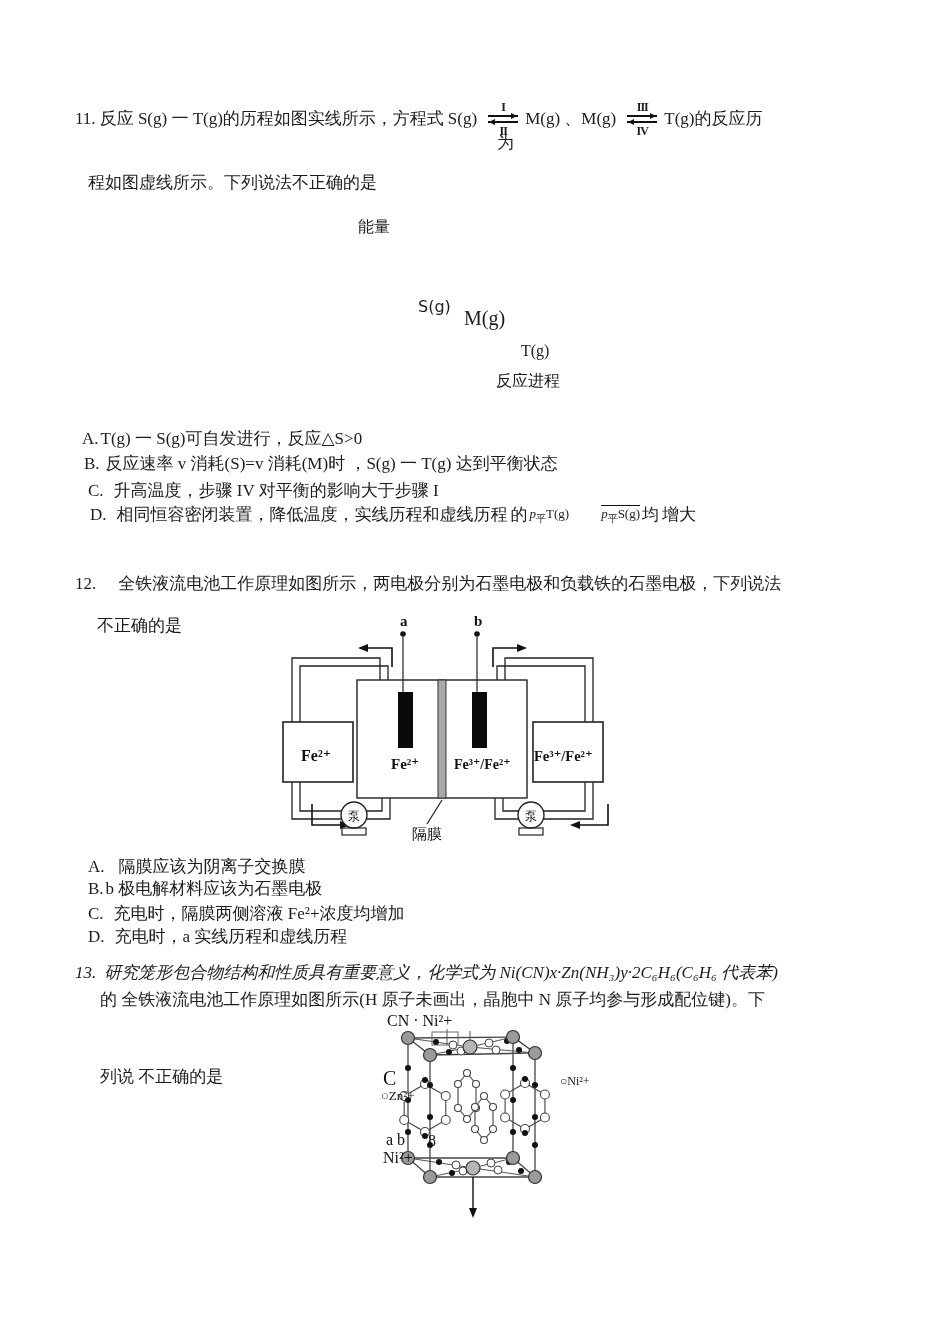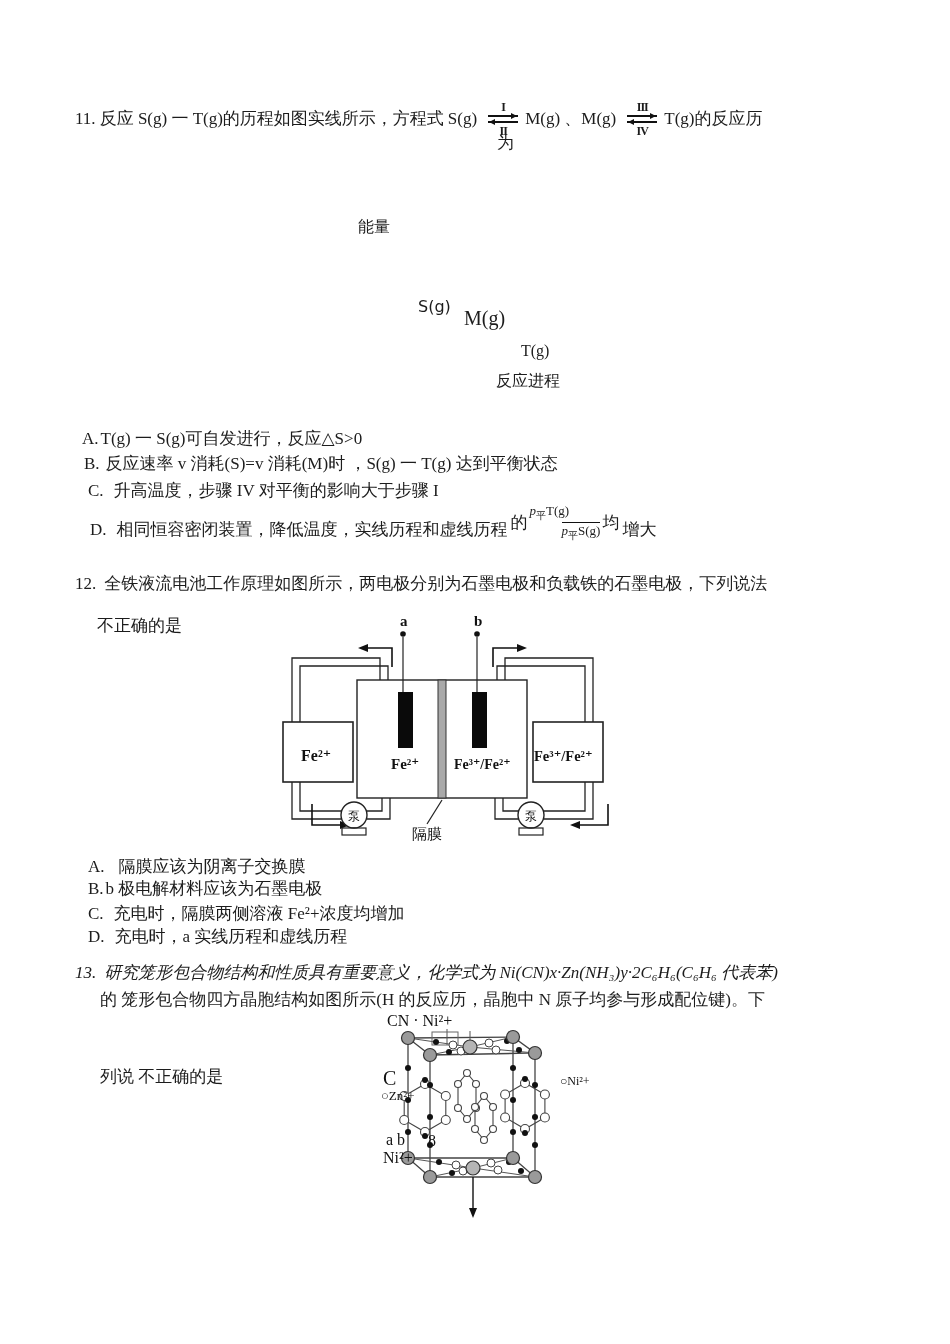--- a/index.html
+++ b/index.html
@@ -19,21 +19,21 @@
   .bar-top::after{content:"";position:absolute;right:-2px;top:-2.2px;border:3px solid transparent;border-left:6px solid #111;}
   .bar-bot::after{content:"";position:absolute;left:-2px;top:-2.2px;border:3px solid transparent;border-right:6px solid #111;}
 
   
   .opt{position:absolute;display:flex;white-space:nowrap;}
   .gap2{gap:2px}.gap6{gap:6px}.gap10{gap:10px}.gap14{gap:14px}
 
   
   .q11-d{position:absolute;left:90px;top:503px;display:flex;align-items:flex-end;white-space:nowrap;}
   .frac-group{display:flex;align-items:center;margin:0 3px;}
-  .frac{display:inline-flex;flex-direction:column;align-items:flex-start;font-size:13px;line-height:1.25;margin:0 2px;}
+  .frac{display:inline-flex;flex-direction:row;align-items:flex-end;font-size:13px;line-height:1.25;margin:0 2px;}
   .frac .den{border-top:1.2px solid #111;margin-left:32px;}
   .frac i{font-style:italic;}
   .frac sub{font-size:10px;}
 
   svg text{font-family:"Liberation Serif","DejaVu Serif",serif;fill:#111;}
   svg .b{font-weight:bold;}
 </style>
 </head>
 <body>
 
@@ -52,20 +52,21 @@
     <span class="seg">M(g) 、M(g)</span>
     <span class="eq-stack">
       <span class="eq-num">III</span>
       <span class="bar bar-top"></span>
       <span class="bar bar-bot"></span>
       <span class="eq-num">IV</span>
     </span>
     <span class="seg">T(g)的反应历</span>
   </div>
   <div class="abs" style="left:497px;top:131px;">为</div>
+  <div class="abs" style="left:88px;top:171px;">程如图虚线所示。下列说法不正确的是</div>
 
   <div class="abs" style="left:358px;top:216px;font-size:16px;">能量</div>
   <div class="abs sans" style="left:418px;top:296px;font-size:16px;">S(g)</div>
   <div class="abs" style="left:464px;top:304px;font-size:20px;">M(g)</div>
   <div class="abs" style="left:521px;top:340px;font-size:16px;">T(g)</div>
   <div class="abs" style="left:496px;top:370px;font-size:16px;">反应进程</div>
 
   <div class="opt gap2" style="left:82px;top:427px;">
     <span>A.</span>
     <span>T(g)  一  S(g)可自发进行，反应△S&gt;0</span>
@@ -85,21 +86,21 @@
       <span>的</span>
       <span class="frac">
         <span class="num"><i>p</i><sub>平</sub><span>T(g)</span></span>
         <span class="den"><i>p</i><sub>平</sub><span>S(g)</span></span>
       </span>
       <span>均</span>
     </span>
     <span>增大</span>
   </div>
 
-  <div class="opt gap8" style="left:75px;top:572px;gap:8px;">
+  <div class="opt gap8" style="left:75px;top:572px;gap:22px;">
     <span>12.</span>
     <span>全铁液流电池工作原理如图所示，两电极分别为石墨电极和负载铁的石墨电极，下列说法</span>
   </div>
   <div class="abs" style="left:97px;top:614px;">不正确的是</div>
 
   <svg class="abs" style="left:270px;top:612px;" width="380" height="245" viewBox="0 0 380 245">
     <g fill="none" stroke="#222" stroke-width="1.4">
       <rect x="87" y="68" width="170" height="118"></rect>
     </g>
     <rect x="168" y="68" width="8" height="118" fill="#a9a9a9" stroke="#333" stroke-width="1"></rect>
@@ -179,21 +180,21 @@
   </div>
   <div class="opt gap10" style="left:88px;top:925px;">
     <span>D.</span>
     <span>充电时，a 实线历程和虚线历程</span>
   </div>
 
   <div class="opt" style="left:75px;top:961px;gap:8px;font-style:italic;">
     <span>13.</span>
     <span>研究笼形包合物结构和性质具有重要意义，化学式为 Ni(CN)x·Zn(NH₃)y·2C₆H₆(C₆H₆ 代表苯)</span>
   </div>
-  <div class="abs" style="left:100px;top:988px;">的 笼形包合物四方晶胞结构如图所示(H 的反应历，晶胞中 N 原子均参与形成配位键)。下</div>
+  <div class="abs" style="left:100px;top:988px;">的 全铁液流电池工作原理如图所示(H 原子未画出，晶胞中 N 原子均参与形成配位键)。下</div>
   <div class="abs" style="left:100px;top:1065px;">列说 不正确的是</div>
 
   <svg class="abs" style="left:370px;top:1005px;" width="240" height="218" viewBox="0 0 240 218">
 
     <g fill="none" stroke="#444" stroke-width="1.3">
       <polygon points="38,33 143,32 165,48 60,50"></polygon>
       <polygon points="38,153 143,153 165,172 60,172"></polygon>
       <line x1="38" y1="33" x2="38" y2="153"></line>
       <line x1="143" y1="32" x2="143" y2="153"></line>
       <line x1="165" y1="48" x2="165" y2="172"></line>

